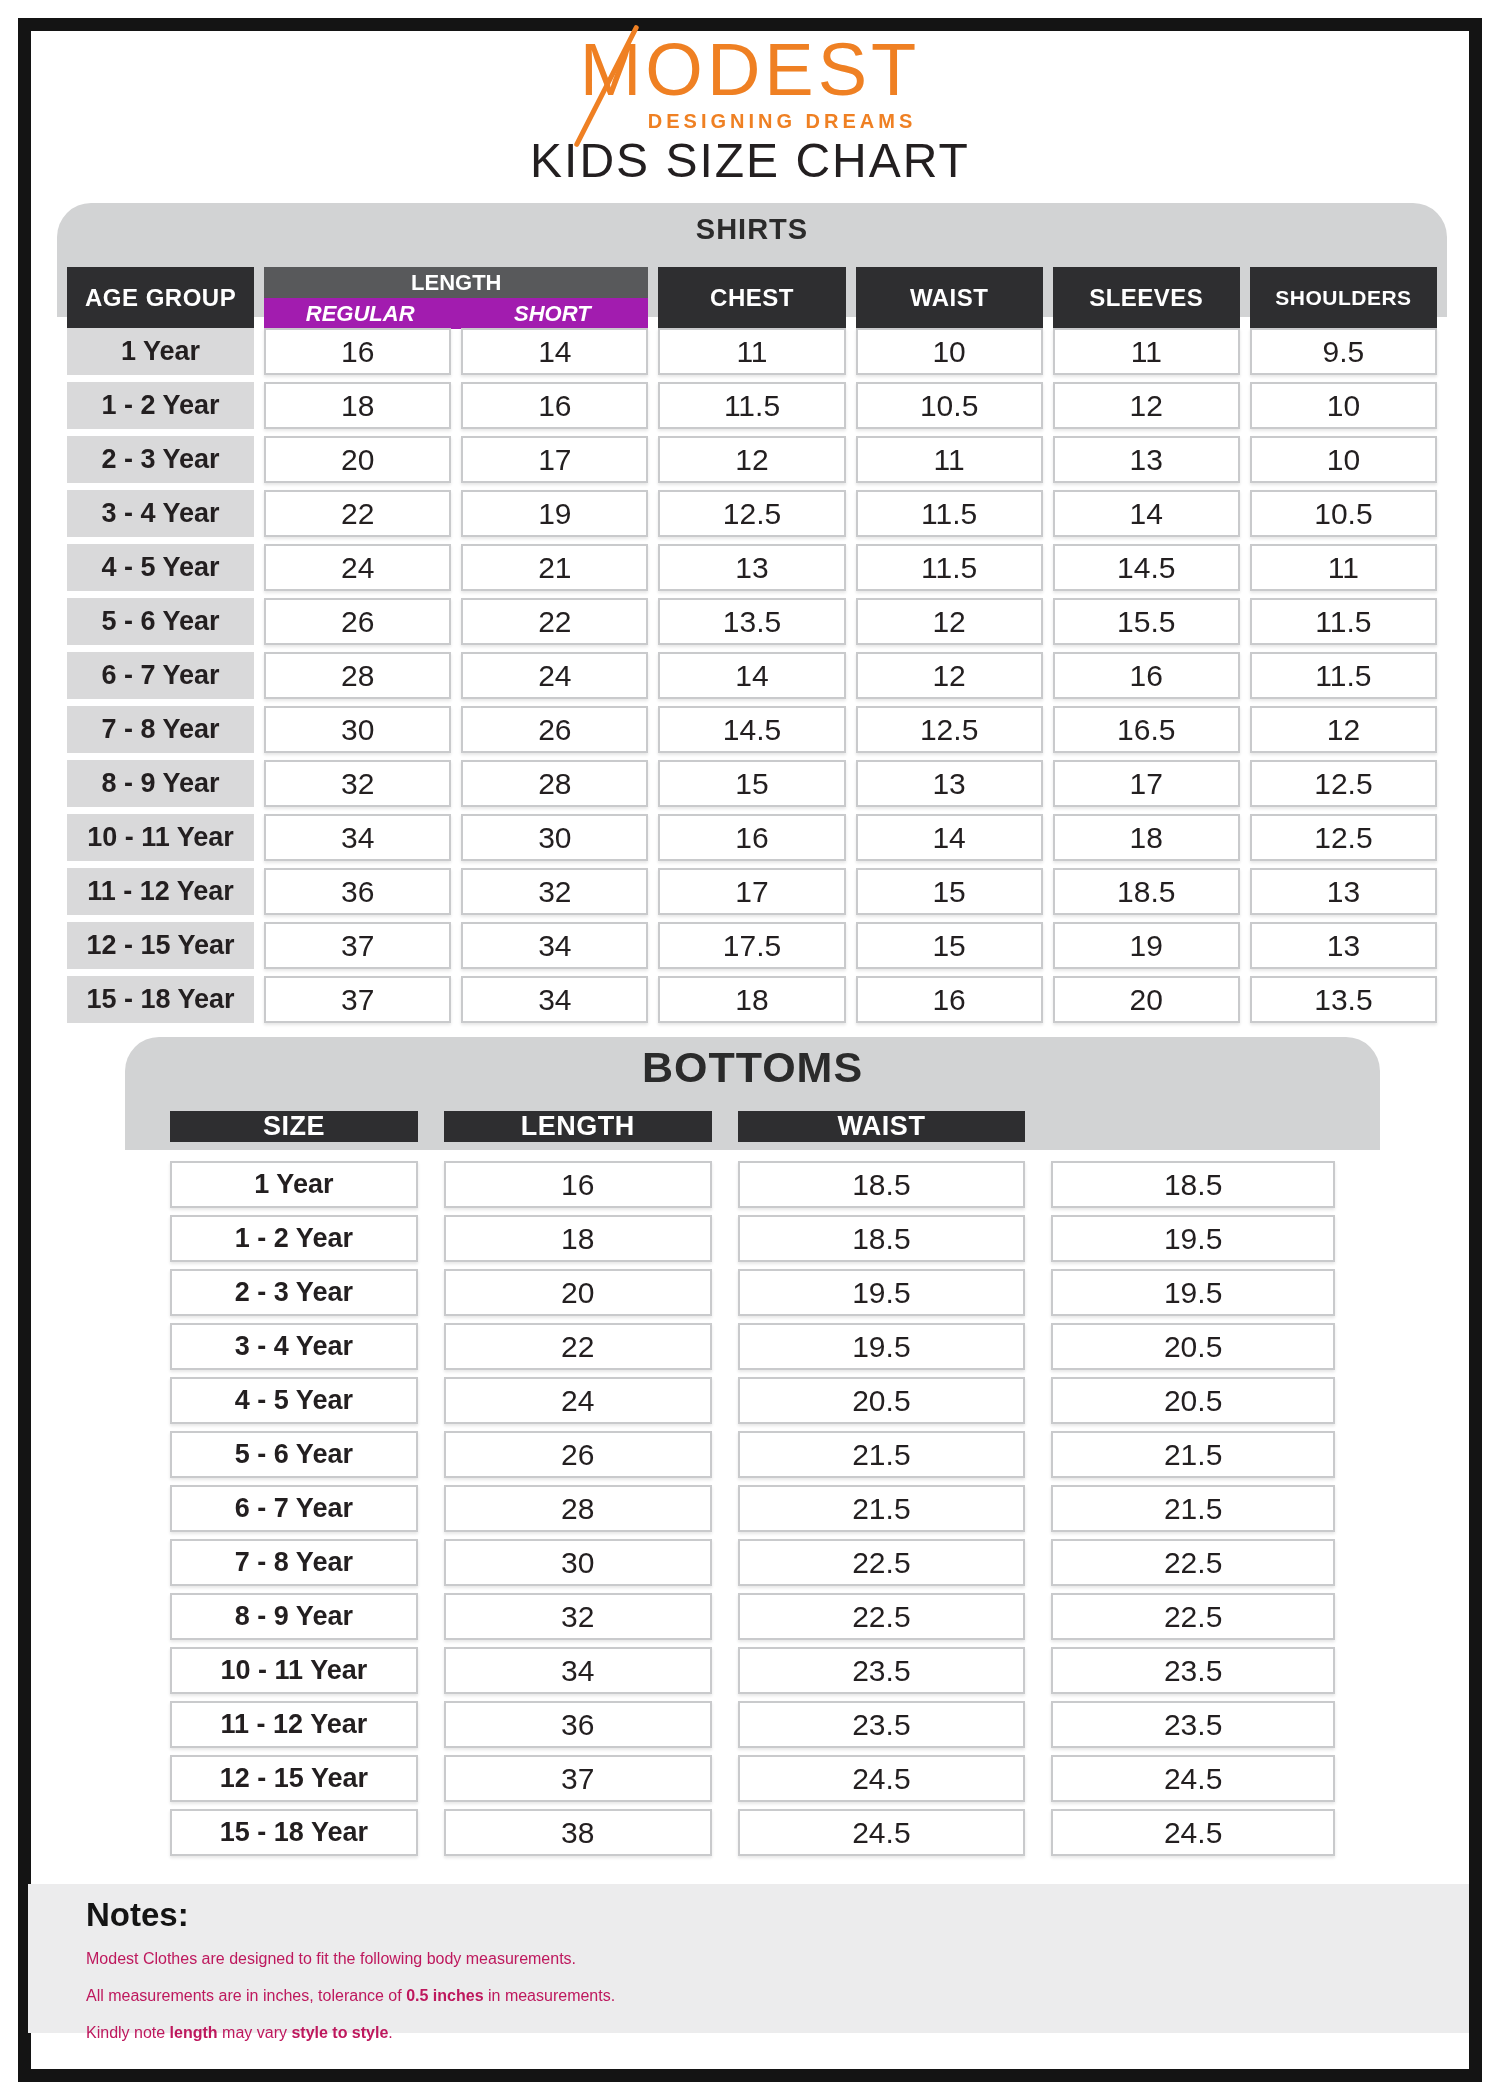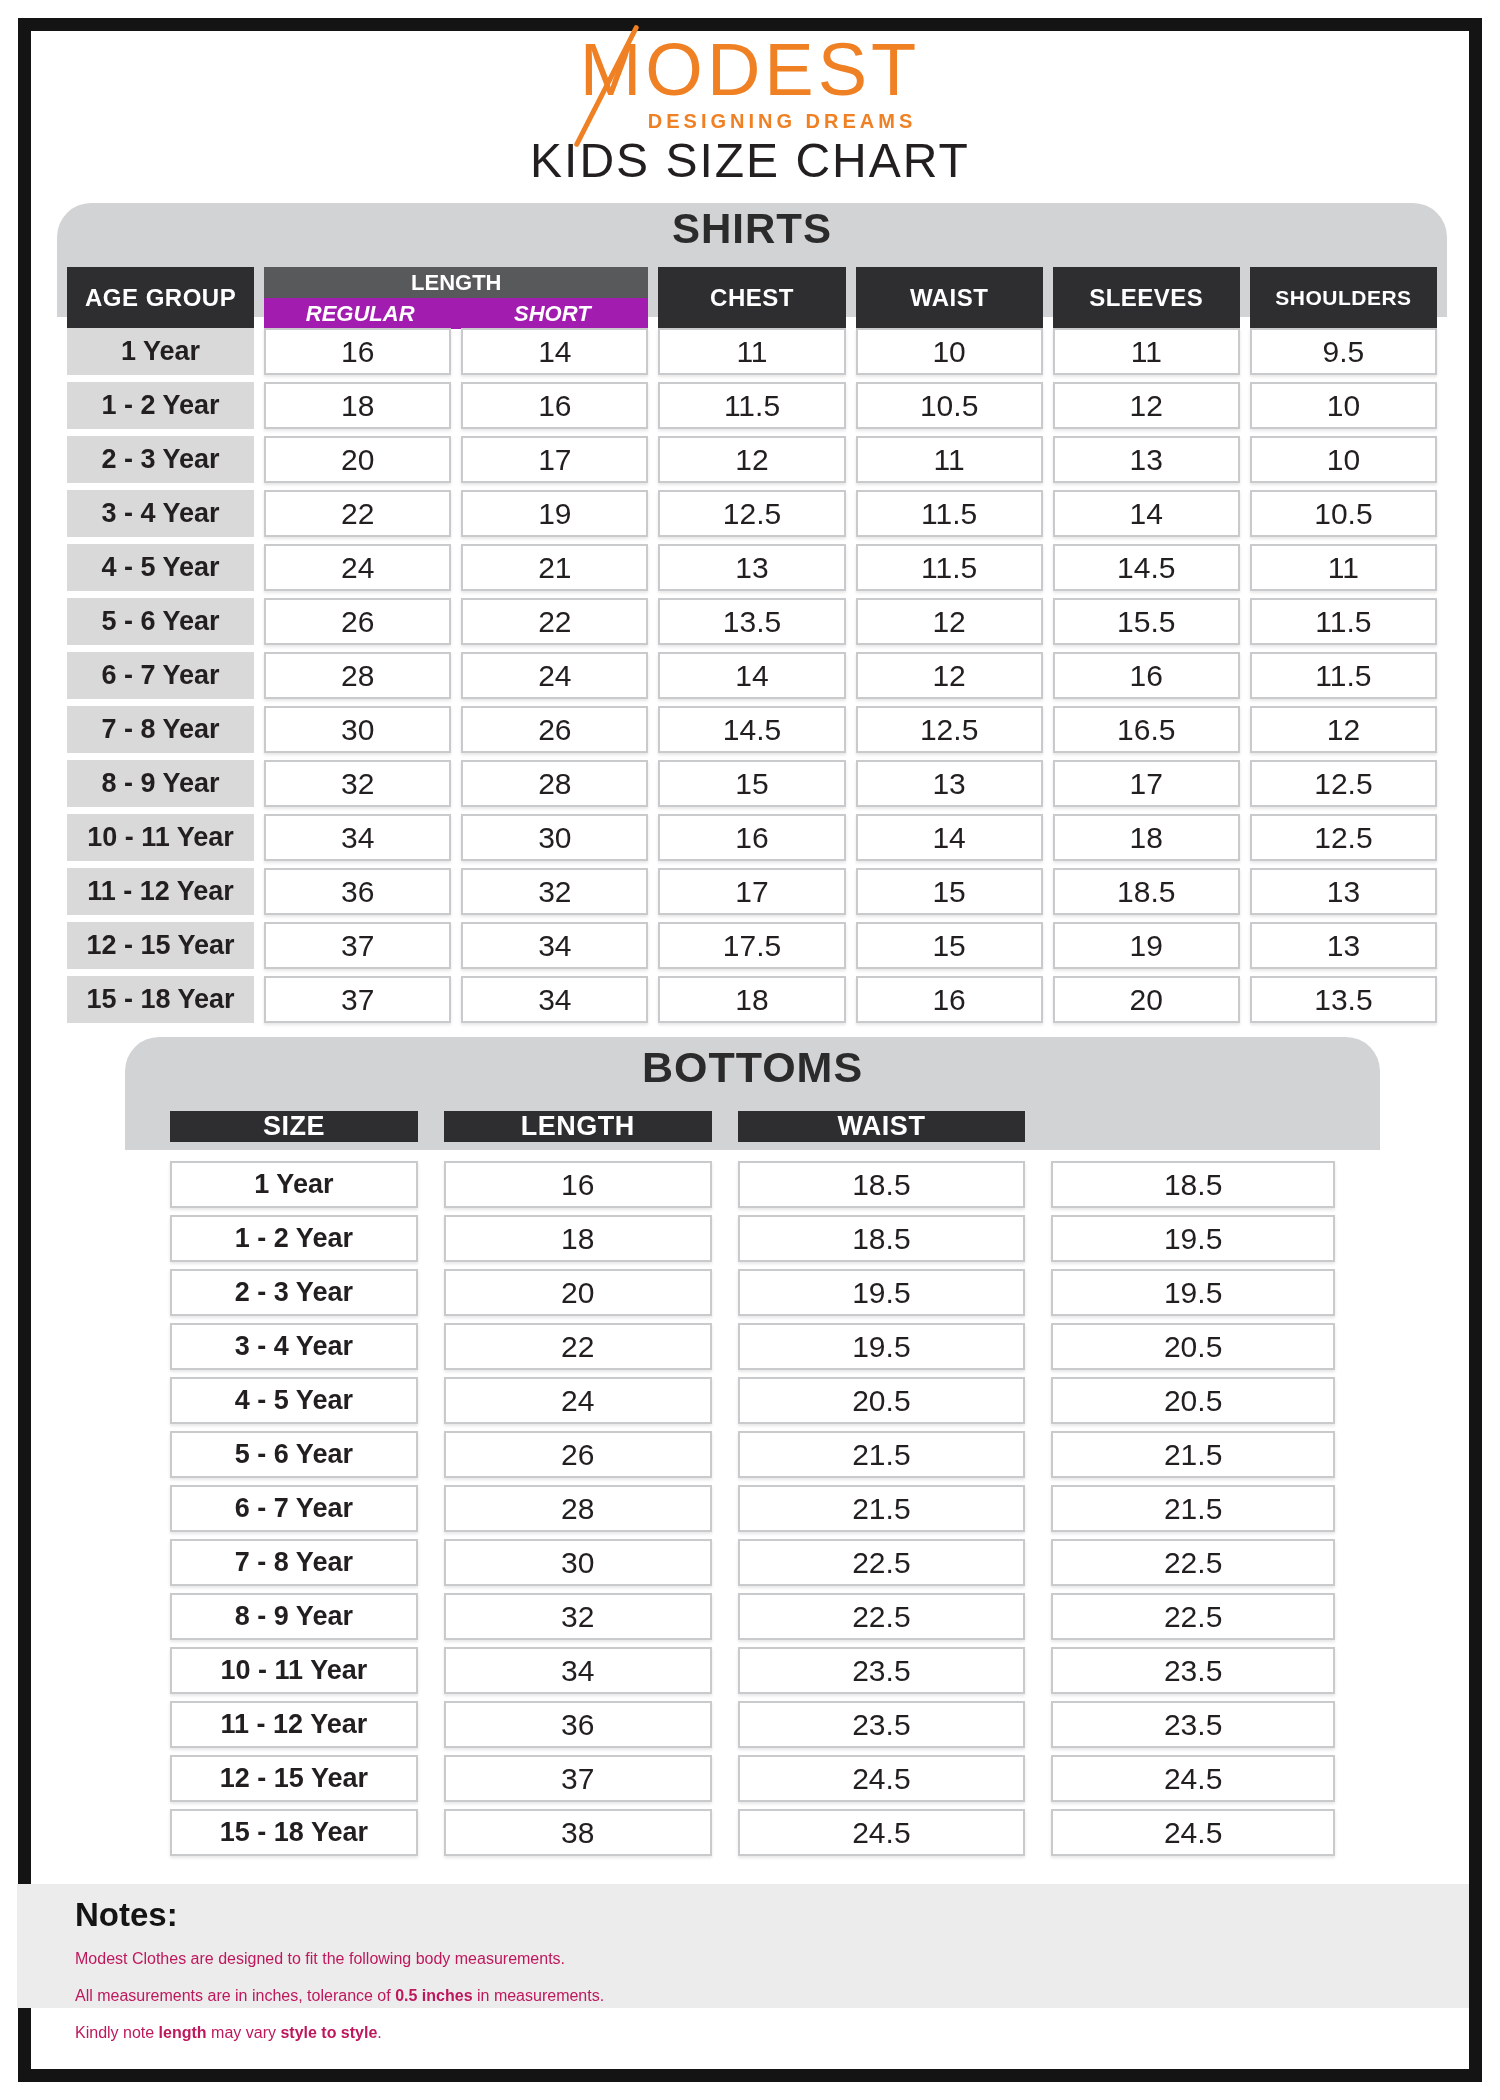--- a/index.html
+++ b/index.html
@@ -23,21 +23,21 @@
   .band{background:#D2D3D4;border-radius:34px 34px 0 0;}
   .band-title{display:flex;align-items:center;justify-content:center;
               font-weight:bold;color:#2b2b2b;letter-spacing:1px;}
   .hcell{background:#2E2E30;color:#fff;font-weight:bold;
          display:flex;align-items:center;justify-content:center;letter-spacing:.5px;}
   .val-cell{background:#fff;border:2px solid #C9CACC;box-shadow:0 2px 3px rgba(0,0,0,.10);
             display:flex;align-items:center;justify-content:center;font-size:30px;color:#231f20;}
 
   
   .shirts{position:absolute;left:57px;top:203px;width:1390px;}
-  .shirts .band-title{height:52px;font-size:42px;}
+  .shirts .band-title{height:52px;font-size:29px;}
   .shead{display:grid;grid-template-columns:repeat(7,1fr);column-gap:10px;
          padding:12px 10px;height:62px;box-sizing:border-box;}
   .shead .hcell{font-size:24px;}
   .shead .hcell.small{font-size:21px;}
   .length-group{grid-column:2 / span 2;display:flex;flex-direction:column;}
   .length-top{height:31px;background:#58595B;color:#fff;font-weight:bold;font-size:22px;
               display:flex;align-items:center;justify-content:center;}
   .length-bottom{height:31px;background:#a21caf;display:flex;font-style:italic;}
   .length-bottom span{flex:1;color:#fff;font-weight:bold;font-size:22px;
                       display:flex;align-items:center;justify-content:center;}
@@ -53,21 +53,21 @@
   .bhead{display:grid;grid-template-columns:248fr 268fr 288fr 284fr;column-gap:26px;
          padding:13px 45px;height:52px;box-sizing:border-box;}
   .bhead .hcell{font-size:27px;}
   .brow{display:grid;grid-template-columns:248fr 268fr 288fr 284fr;column-gap:26px;
         padding:0 45px;height:47px;margin-bottom:7px;}
   .size-cell{background:#fff;border:2px solid #C9CACC;box-shadow:0 2px 3px rgba(0,0,0,.10);
              display:flex;align-items:center;justify-content:center;
              font-size:27px;font-weight:bold;color:#231f20;}
 
   
-  .notes{position:absolute;left:17px;right:31px;top:1884px;height:124px;background:#ECECED;
+  .notes{position:absolute;left:28px;right:31px;top:1884px;height:149px;background:#ECECED;
          box-sizing:border-box;padding:12px 58px 12px;}
   .notes-heading{font-size:33px;font-weight:bold;color:#141414;margin:0 0 6px;}
   .notes-line{font-size:16px;color:#be185d;line-height:37px;}
   .notes-line b{font-weight:bold;margin-top:11px;}
 </style>
 </head>
 <body>
 
 <div class="page">
   <div class="frame"></div>

